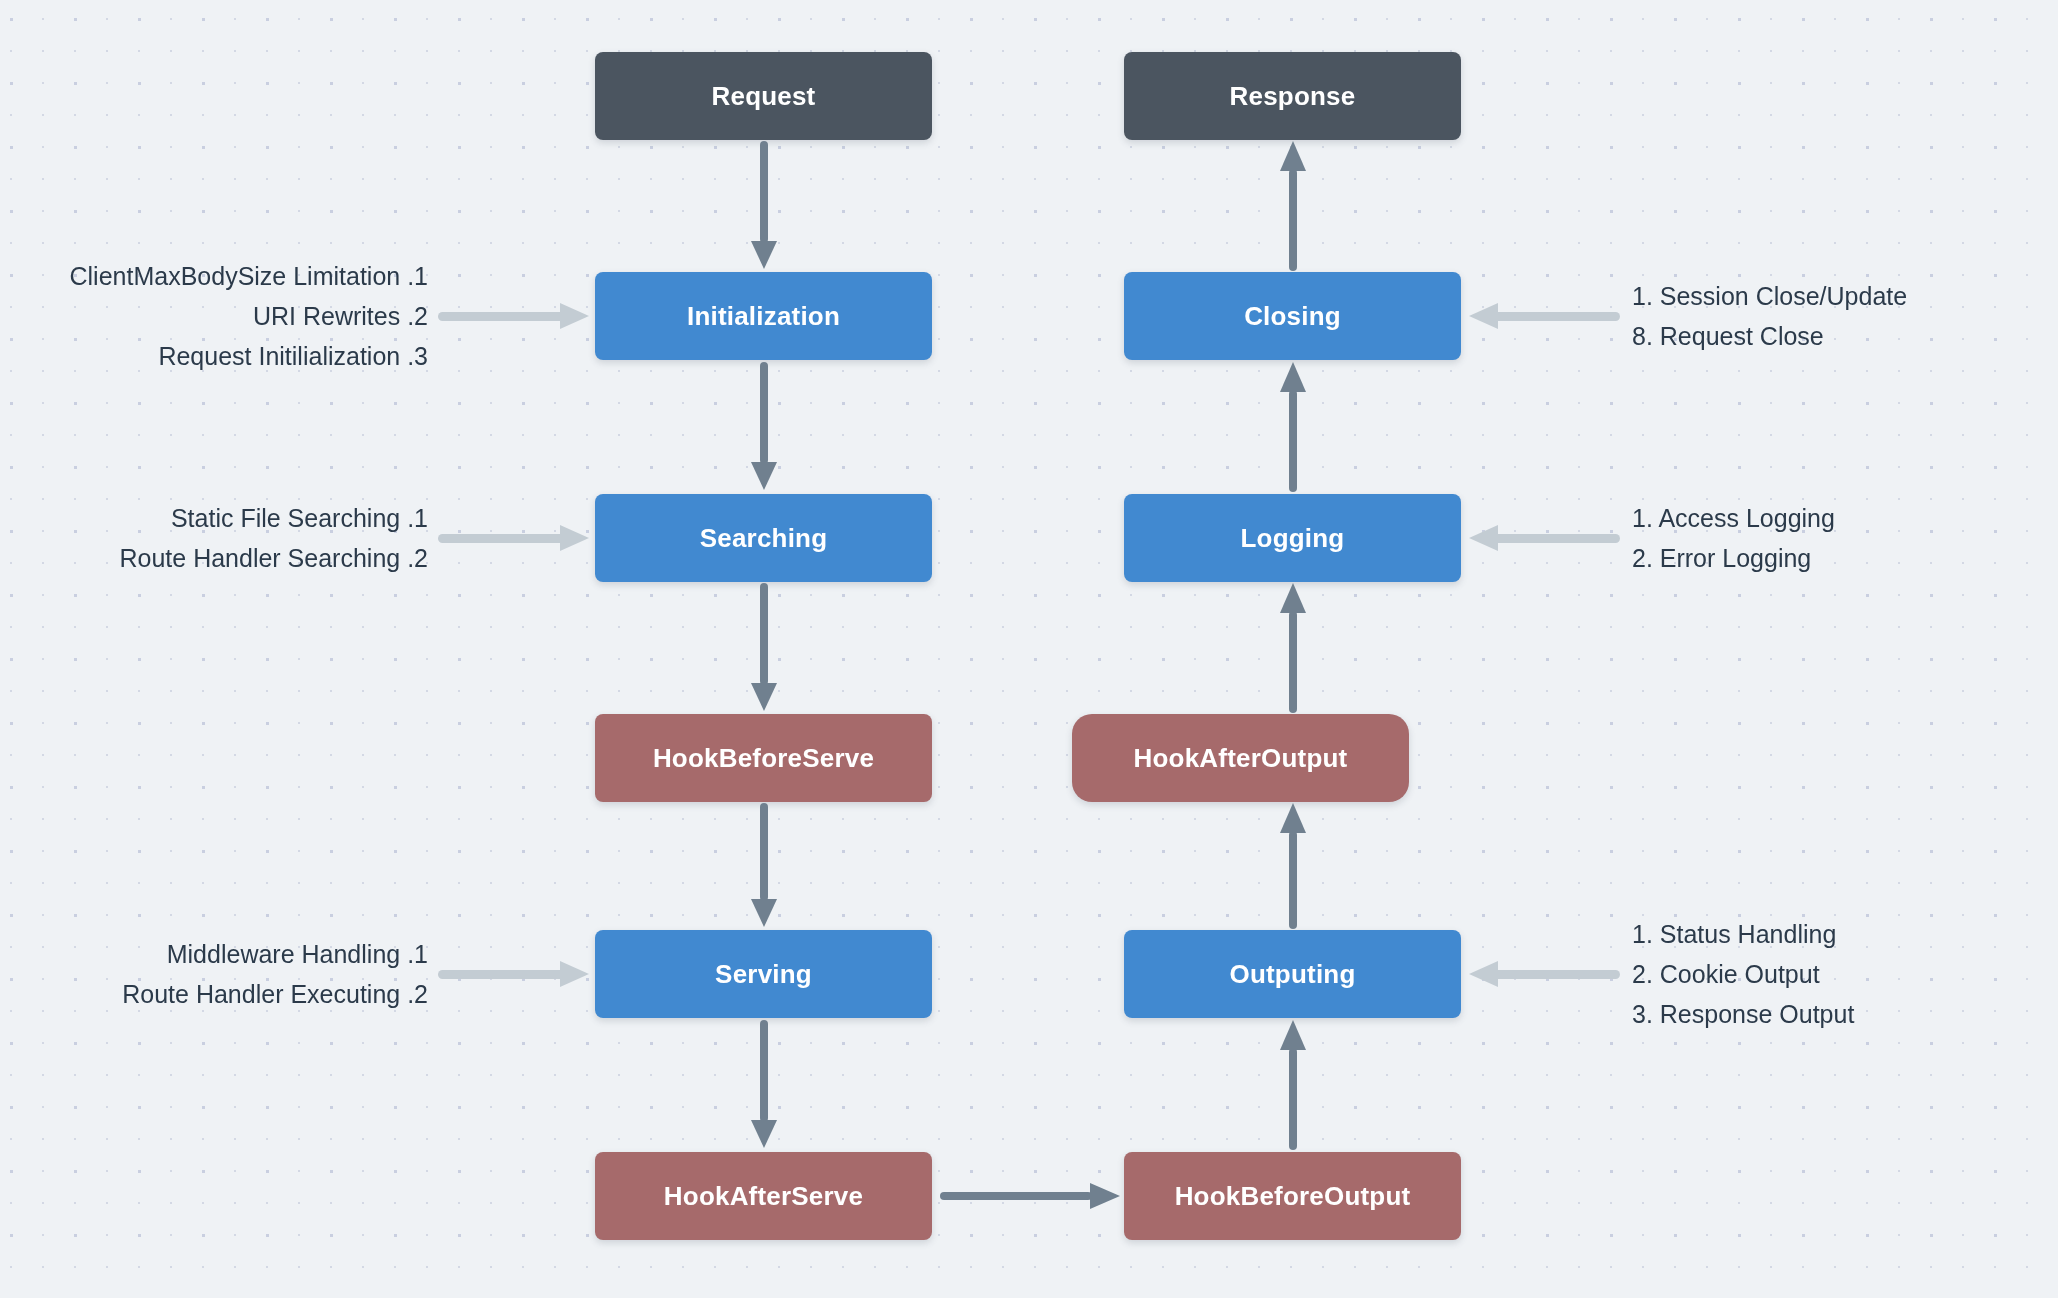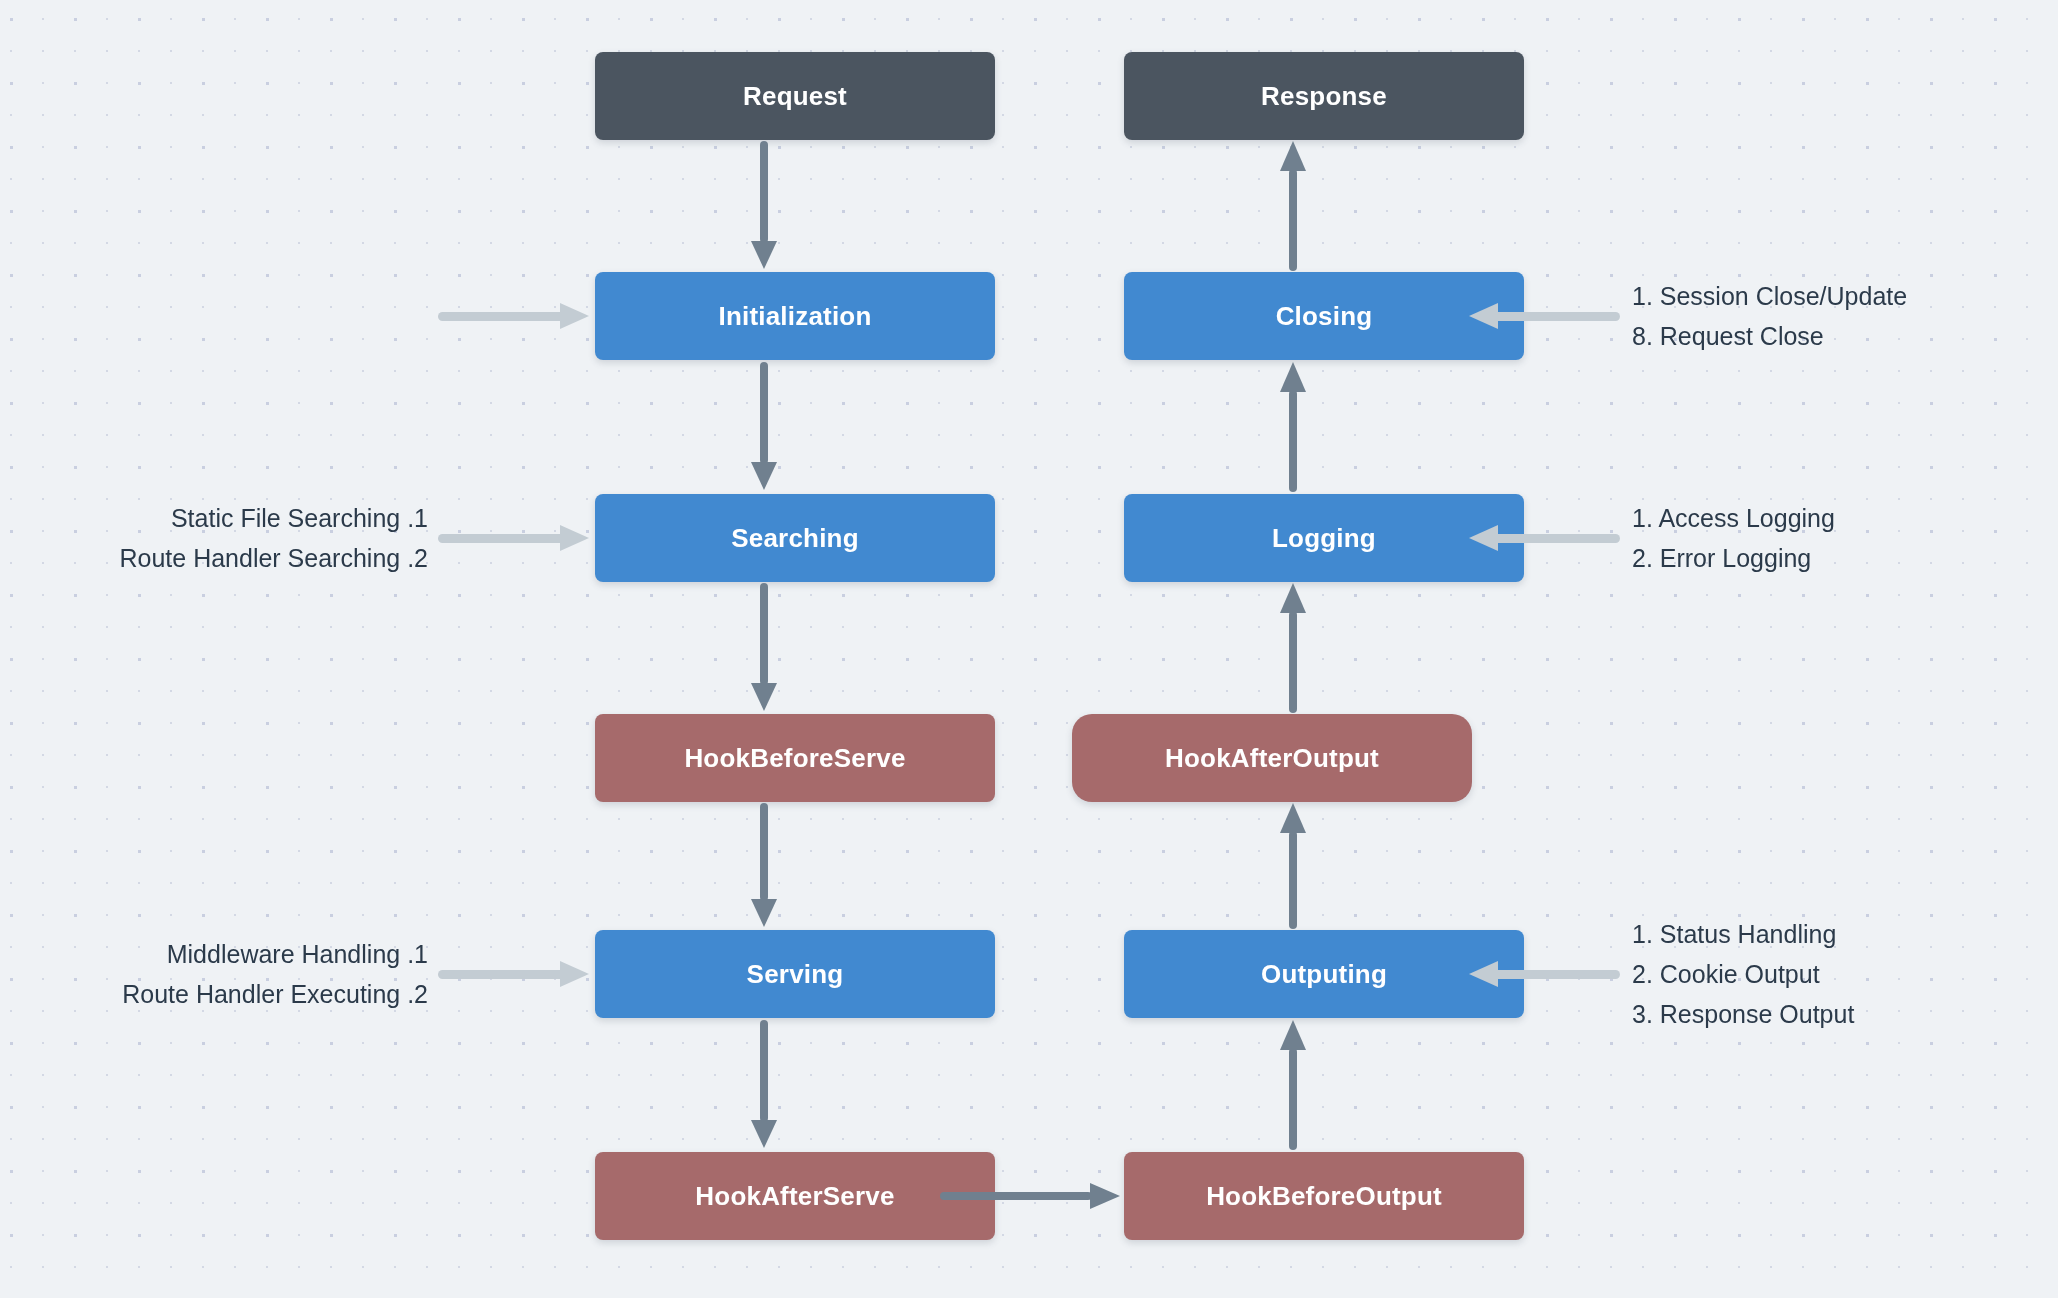--- a/index.html
+++ b/index.html
@@ -23,21 +23,21 @@
     background-image:
       radial-gradient(circle at 1.5px 1.5px, #c9cfe0 1.5px, transparent 1.7px),
       radial-gradient(circle at 1px 1px, #d3d8e4 1px, transparent 1.3px);
     background-size: 64px 64px, 32px 32px;
     background-position: 10px 18px, 10px 18px;
   }
 
   
   .node {
     position: absolute;
-    width: 400px;
+    width: 337px;
     height: 88px;
     border-radius: 8px;
     display: flex;
     align-items: center;
     justify-content: center;
     color: #ffffff;
     font-size: 26px;
     font-weight: 700;
     letter-spacing: 0.2px;
     box-shadow: 0 3px 7px rgba(60, 72, 88, 0.18);
@@ -231,20 +231,25 @@
       <polygon points="1,13 30,0 30,26" fill="#c3ccd3"></polygon>
     </svg>
   </div>
   <div class="side-arrow" style="left:1468px; top:961px;">
     <svg width="152" height="26" viewBox="0 0 152 26">
       <rect x="26" y="9" width="126" height="9" rx="4.5" fill="#c3ccd3"></rect>
       <polygon points="1,13 30,0 30,26" fill="#c3ccd3"></polygon>
     </svg>
   </div>
 
+  <div class="ann left" style="left:0px; top:256px; width:428px;">
+    <div>ClientMaxBodySize Limitation .1</div>
+    <div>URI Rewrites .2</div>
+    <div>Request Initilialization .3</div>
+  </div>
 
   <div class="ann left" style="left:0px; top:498px; width:428px;">
     <div>Static File Searching .1</div>
     <div>Route Handler Searching .2</div>
   </div>
 
   <div class="ann left" style="left:0px; top:934px; width:428px;">
     <div>Middleware Handling .1</div>
     <div>Route Handler Executing .2</div>
   </div>

